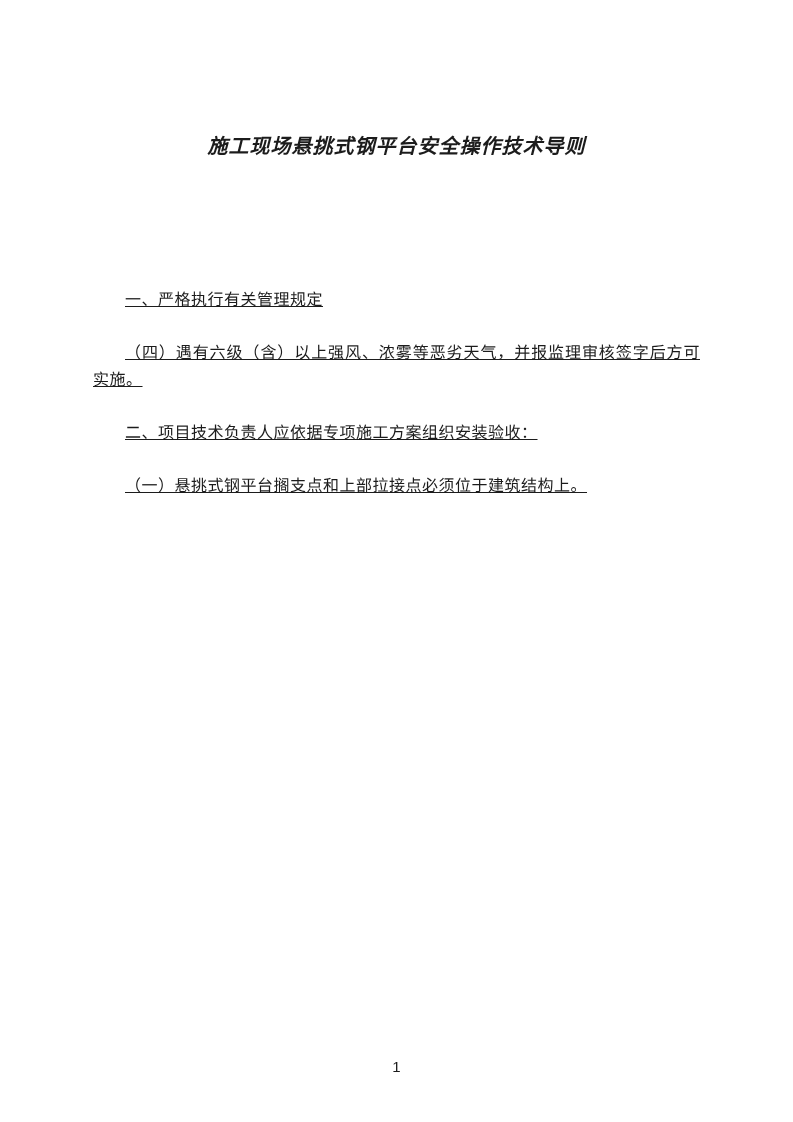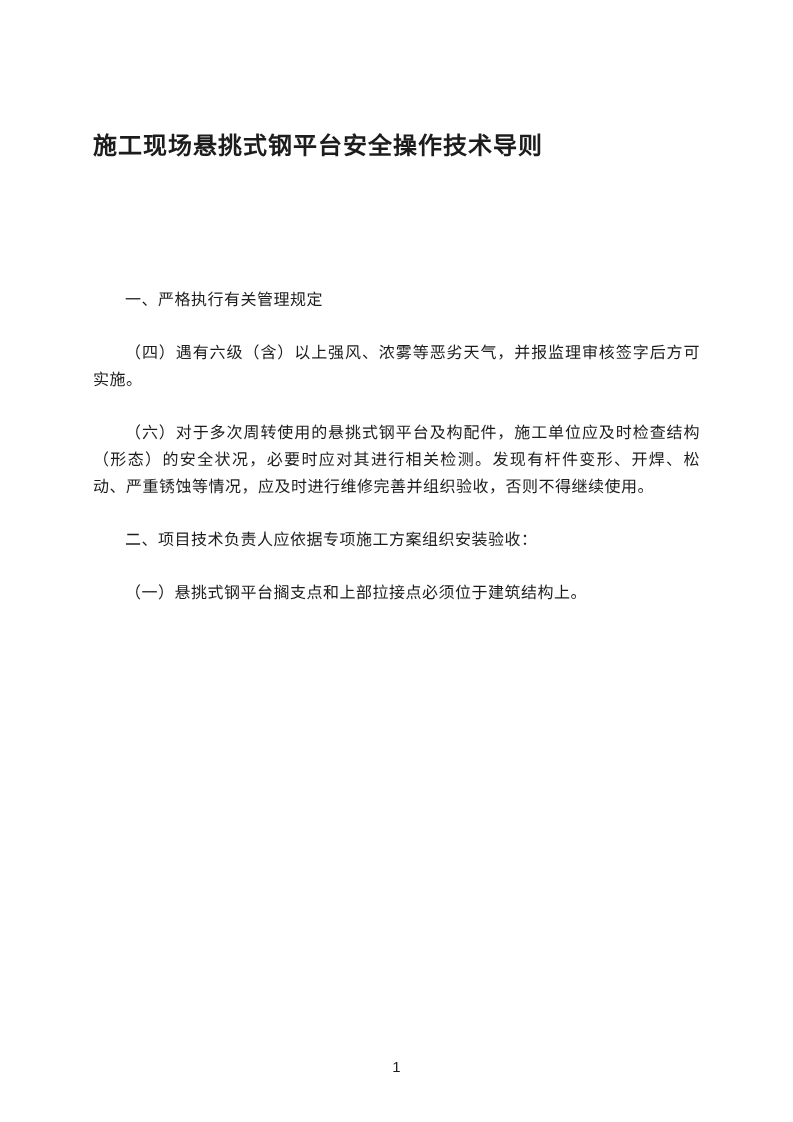--- a/index.html
+++ b/index.html
@@ -16,34 +16,37 @@
     margin: 0 auto;
     background: #ffffff;
     color: #1c1c1c;
     font-family: "Liberation Sans", "DejaVu Sans", sans-serif;
     overflow: hidden;
   }
   .content {
     padding: 131px 93px 0 93px;
   }
   .doc-title {
-    font-size: 24px;
+    font-size: 20px;
     font-weight: bold;
     line-height: 30px;
     letter-spacing: 1px;
+    text-align: center;
     margin: 0 0 125px 0;
     white-space: nowrap;
+    font-style: italic;
   }
   .para {
     font-size: 16px;
     line-height: 27px;
     margin: 4px 0 26px 0;
     text-indent: 2em;
     text-align: justify;
     letter-spacing: 0.5px;
+    text-decoration: underline;
   }
   .footer {
     position: absolute;
     left: 0;
     bottom: 46px;
     width: 100%;
     text-align: center;
     font-size: 15px;
     line-height: 18px;
     color: #1c1c1c;
@@ -58,21 +61,20 @@
 
     <p class="para">一、严格执行有关管理规定</p>
 
 
 
 
 
     <p class="para">（四）遇有六级（含）以上强风、浓雾等恶劣天气，并报监理审核签字后方可实施。</p>
 
 
-    <p class="para">（六）对于多次周转使用的悬挑式钢平台及构配件，施工单位应及时检查结构（形态）的安全状况，必要时应对其进行相关检测。发现有杆件变形、开焊、松动、严重锈蚀等情况，应及时进行维修完善并组织验收，否则不得继续使用。</p>
 
     <p class="para">二、项目技术负责人应依据专项施工方案组织安装验收：</p>
 
     <p class="para">（一）悬挑式钢平台搁支点和上部拉接点必须位于建筑结构上。</p>
   </div>
 
   <div class="footer">1</div>
 </div>
 
 </body></html>

